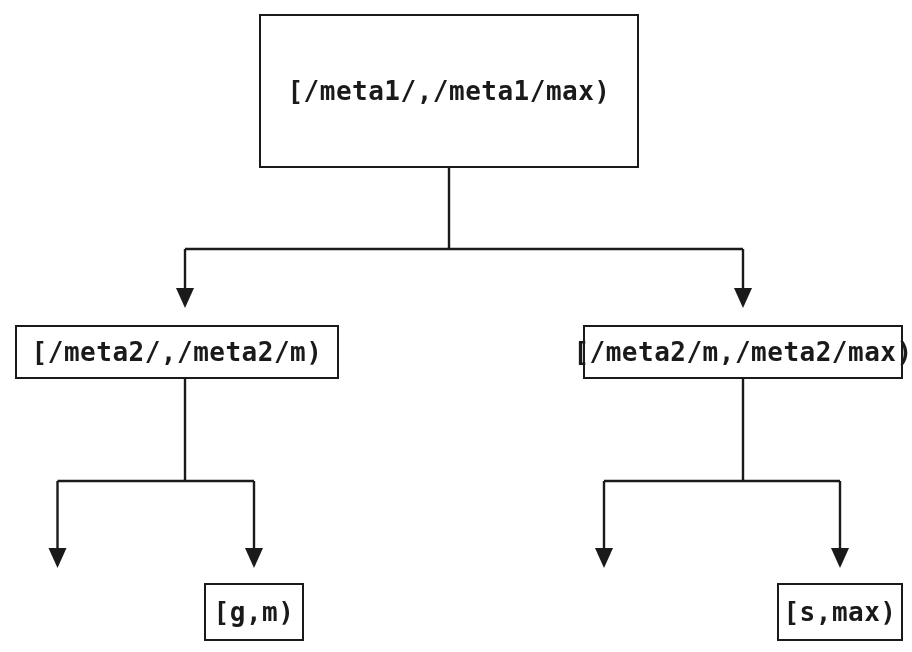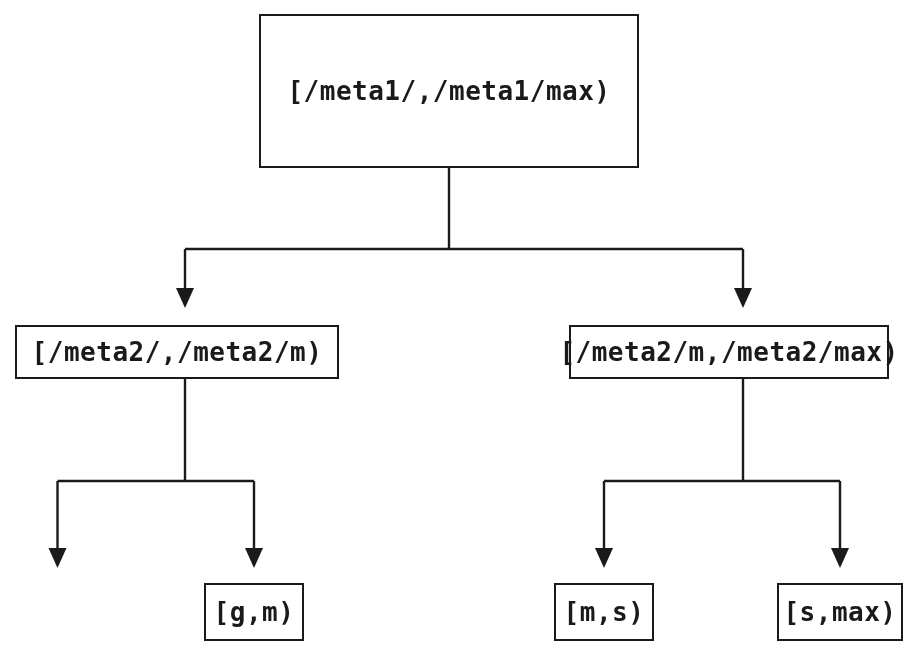--- a/index.html
+++ b/index.html
@@ -40,21 +40,21 @@
     display: flex;
     align-items: center;
     justify-content: center;
     font-size: 26px;
     font-weight: bold;
     letter-spacing: 0.5px;
     white-space: nowrap;
   }
   .node-root   { left: 259px; top: 14px;  width: 380px; height: 154px; }
   .node-left   { left: 15px;  top: 325px; width: 324px; height: 54px; }
-  .node-right  { left: 569px; top: 325px; width: 320px; height: 54px; }
+  .node-right  { left: 583px; top: 325px; width: 320px; height: 54px; }
   .node-ag     { left: 7px;   top: 583px; width: 101px; height: 58px; }
   .node-gm     { left: 204px; top: 583px; width: 100px; height: 58px; }
   .node-ms     { left: 554px; top: 583px; width: 100px; height: 58px; }
   .node-smax   { left: 777px; top: 583px; width: 126px; height: 58px; }
 </style>
 </head>
 <body>
 
 <div class="canvas">
 
@@ -102,17 +102,16 @@
 
   <div class="node node-root">[/meta1/,/meta1/max)</div>
 
   <div class="node node-left">[/meta2/,/meta2/m)</div>
 
   <div class="node node-right">[/meta2/m,/meta2/max)</div>
 
 
   <div class="node node-gm">[g,m)</div>
 
-  <div class="node node-ms">[m,s)</div>
 
   <div class="node node-smax">[s,max)</div>
 
 </div>
 
 </body></html>

